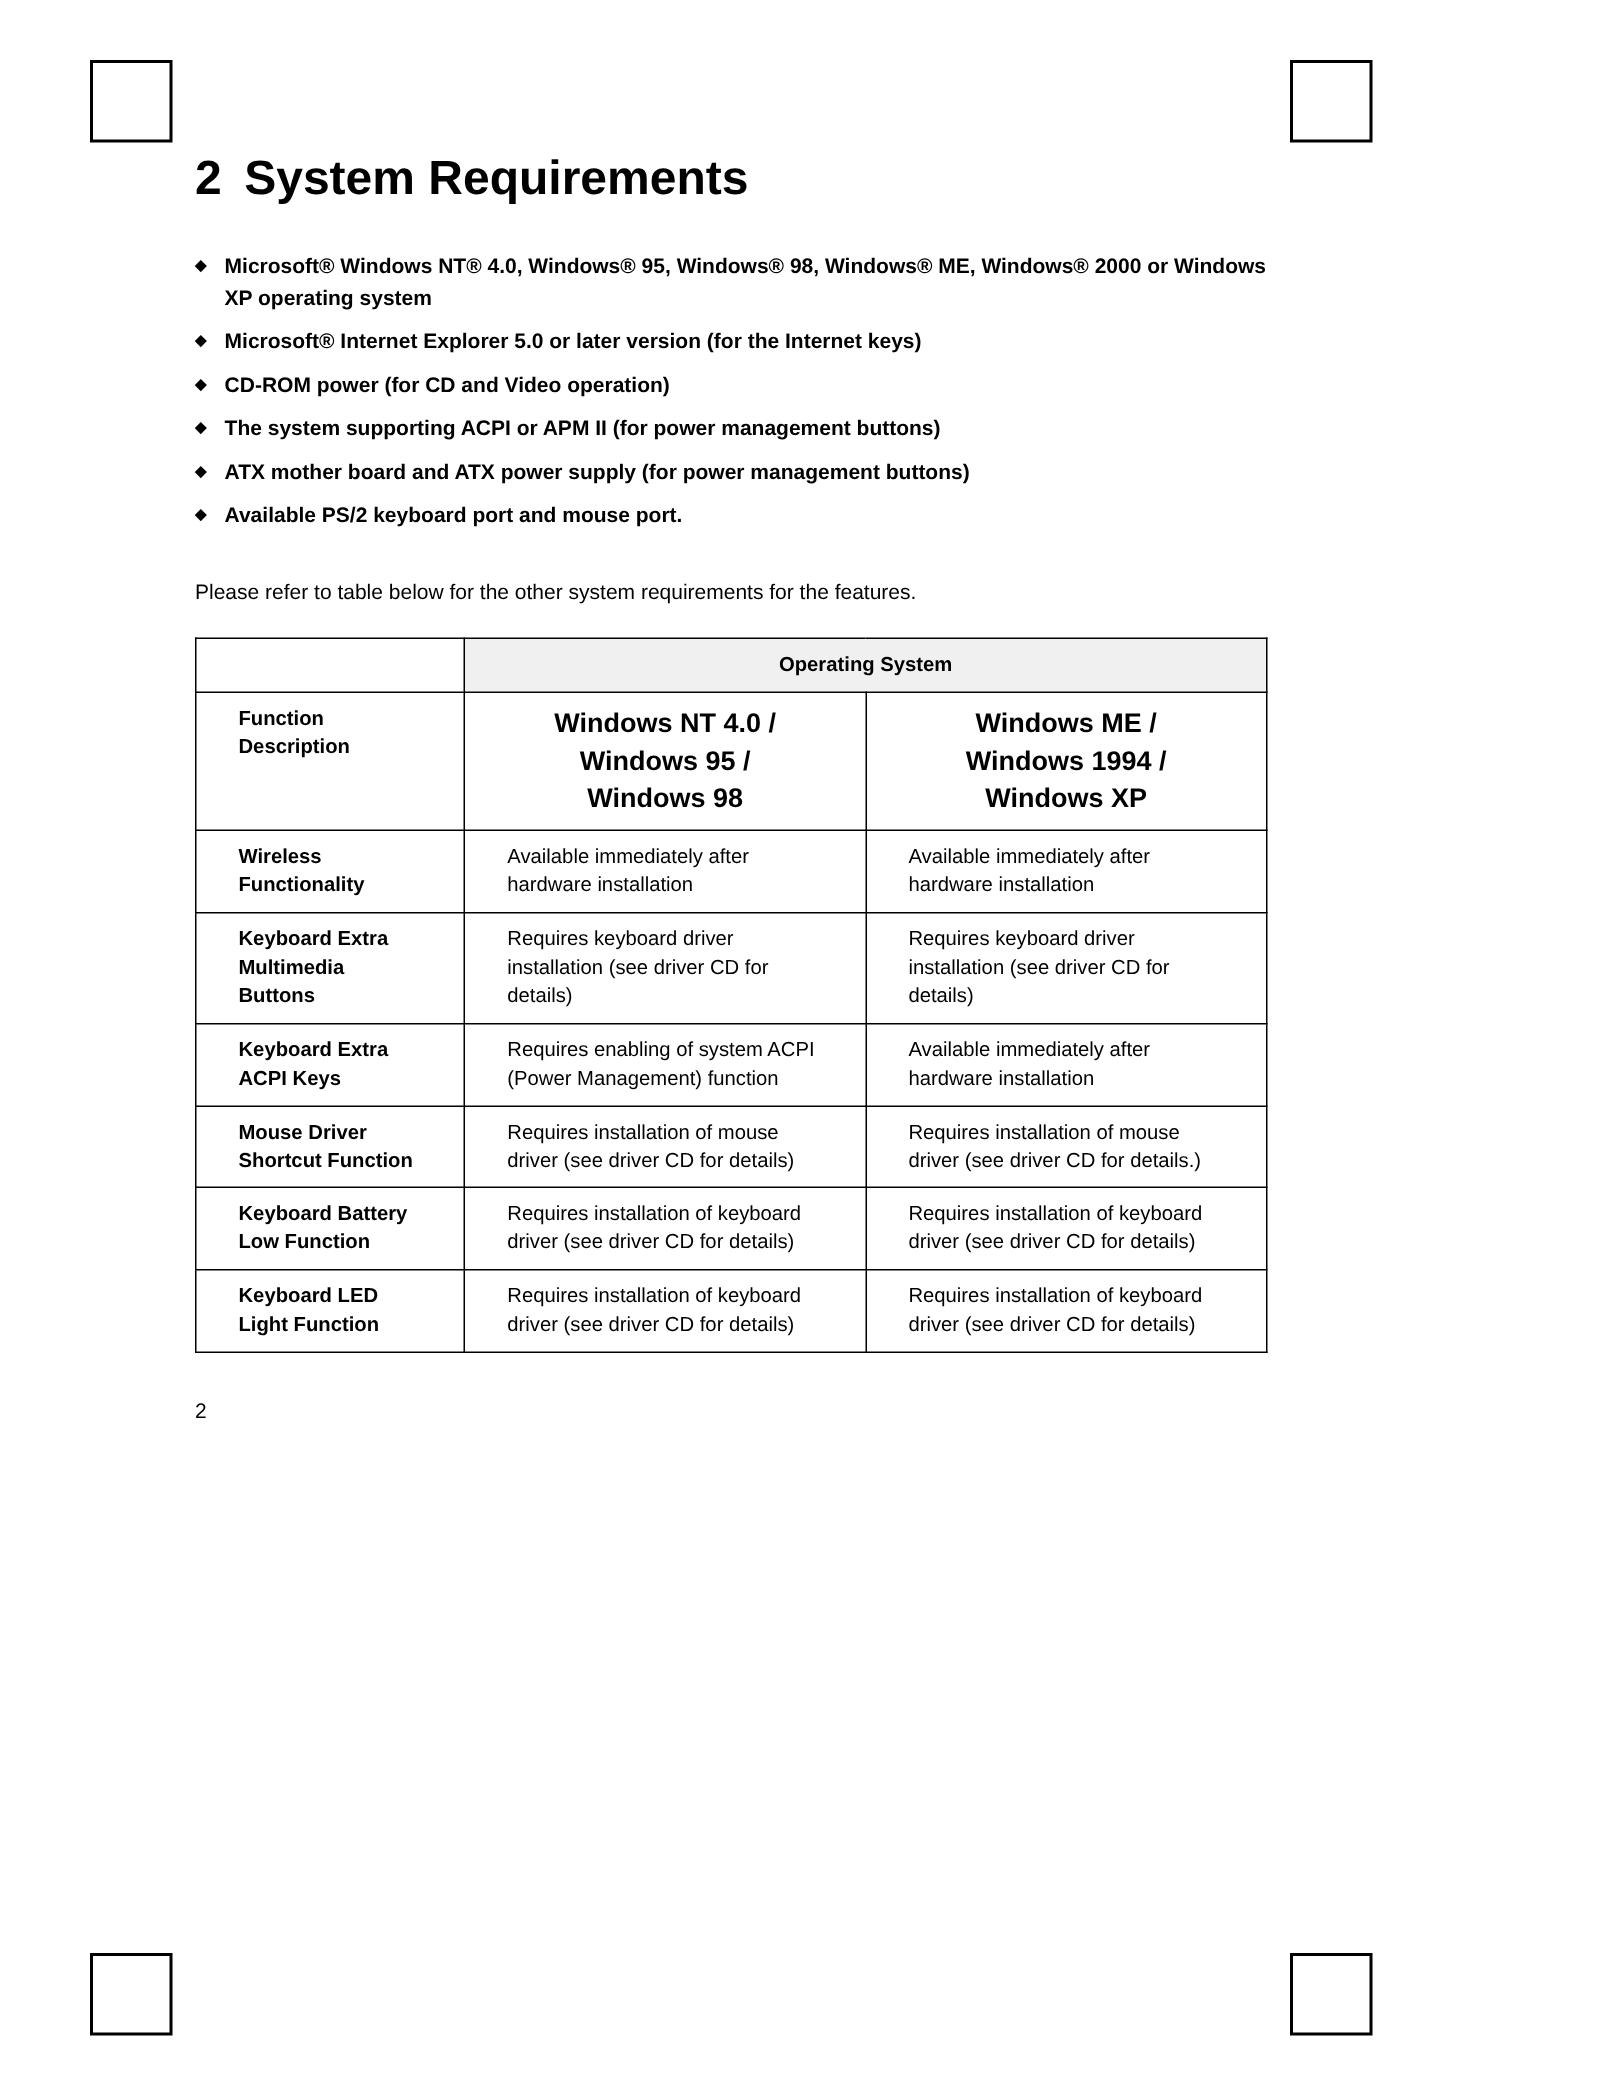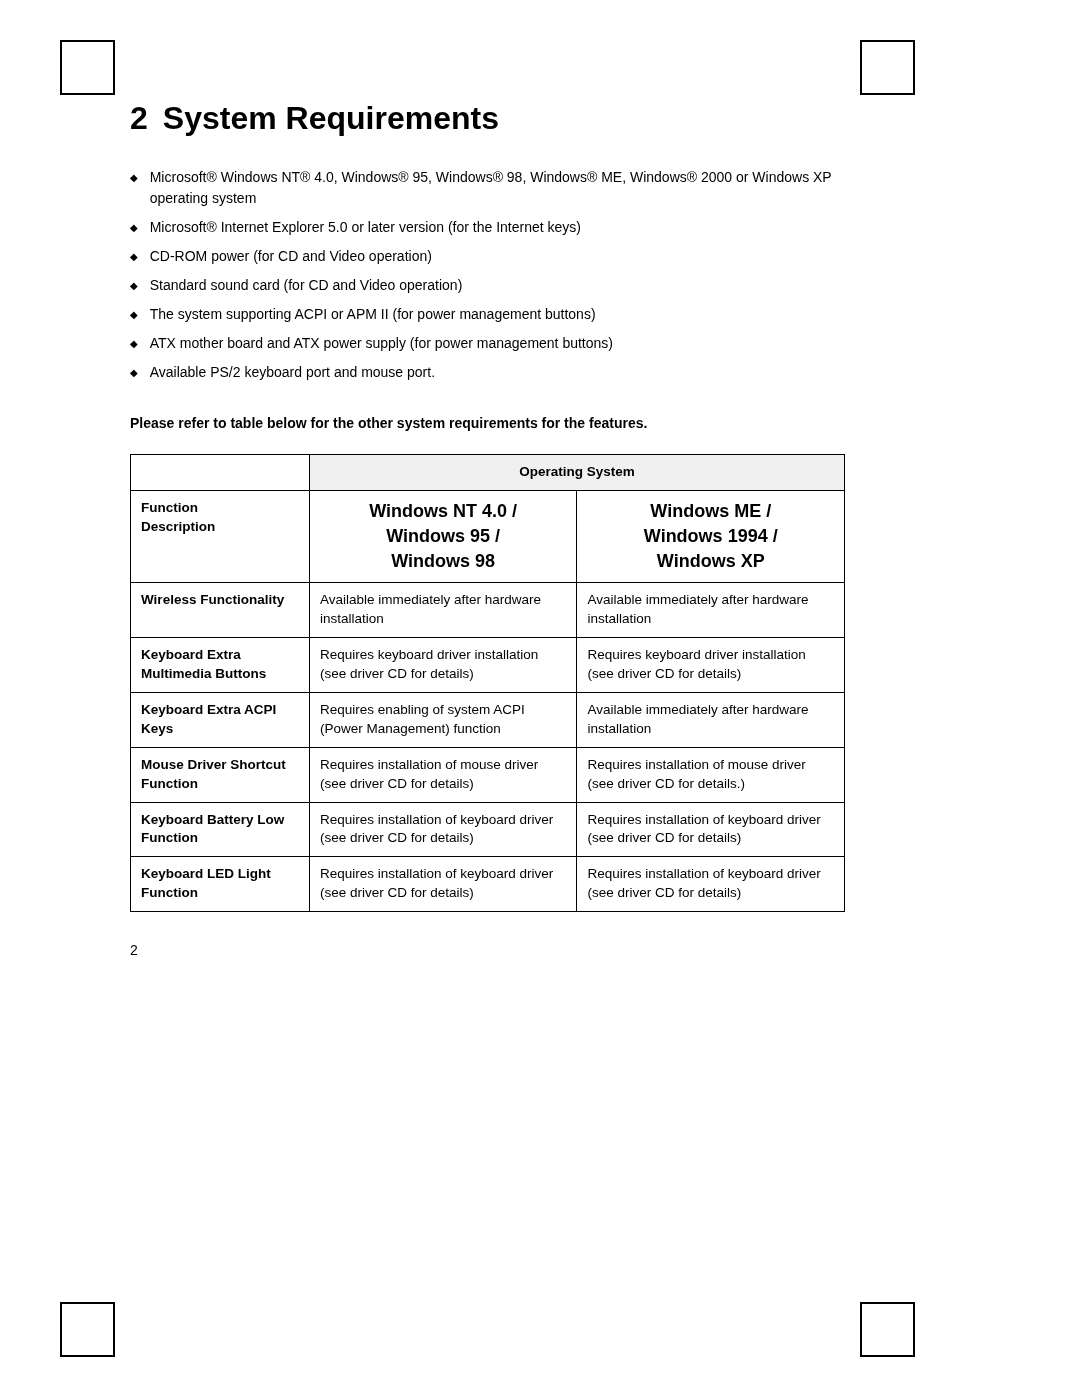--- a/index.html
+++ b/index.html
@@ -51,55 +51,55 @@
       font-family: Arial, Helvetica, sans-serif;
     }
 
     .chapter-number {
       margin-right: 15px;
     }
 
     .bullet-list {
       list-style: none;
       margin-bottom: 30px;
+      font-weight: bold;
     }
 
     .bullet-list li {
       display: flex;
       align-items: flex-start;
       margin-bottom: 8px;
       line-height: 1.5;
     }
 
     .bullet-list li::before {
       content: "◆";
       font-size: 10px;
       margin-right: 12px;
       margin-top: 3px;
       flex-shrink: 0;
     }
 
     .intro-text {
       margin-bottom: 20px;
       line-height: 1.5;
-      font-weight: bold;
     }
 
     
     .req-table {
       width: 100%;
       border-collapse: collapse;
       border: 1px solid #000000;
       margin-top: 10px;
     }
 
     .req-table th,
     .req-table td {
       border: 1px solid #000000;
-      padding: 8px 10px;
+      padding: 8px 28px;
       vertical-align: top;
       line-height: 1.4;
       font-size: 13.5px;
     }
 
     .req-table .os-header {
       text-align: center;
       font-weight: bold;
       background: #f0f0f0;
     }
@@ -141,23 +141,20 @@
 
     <ul class="bullet-list">
       <li>
           <span>Microsoft® Windows NT® 4.0, Windows® 95, Windows® 98, Windows® ME, Windows® 2000 or Windows XP operating system</span>
         </li>
       <li>
           <span>Microsoft® Internet Explorer 5.0 or later version (for the Internet keys)</span>
         </li>
       <li>
           <span>CD-ROM power (for CD and Video operation)</span>
-        </li>
-      <li>
-          <span>Standard sound card (for CD and Video operation)</span>
         </li>
       <li>
           <span>The system supporting ACPI or APM II (for power management buttons)</span>
         </li>
       <li>
           <span>ATX mother board and ATX power supply (for power management buttons)</span>
         </li>
       <li>
           <span>Available PS/2 keyboard port and mouse port.</span>
         </li>

